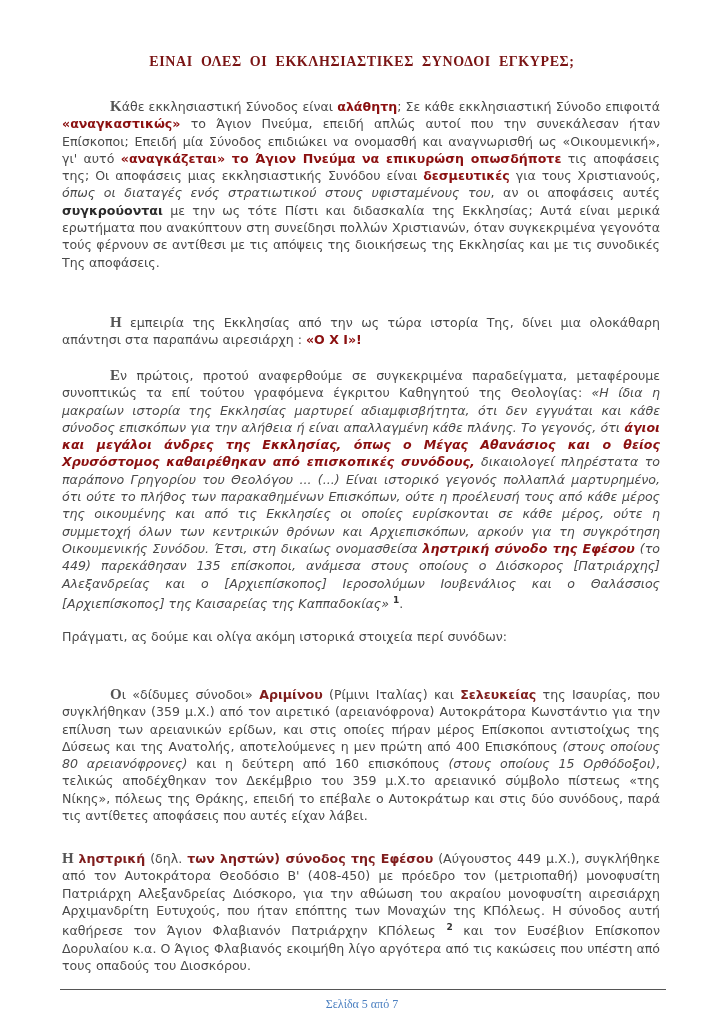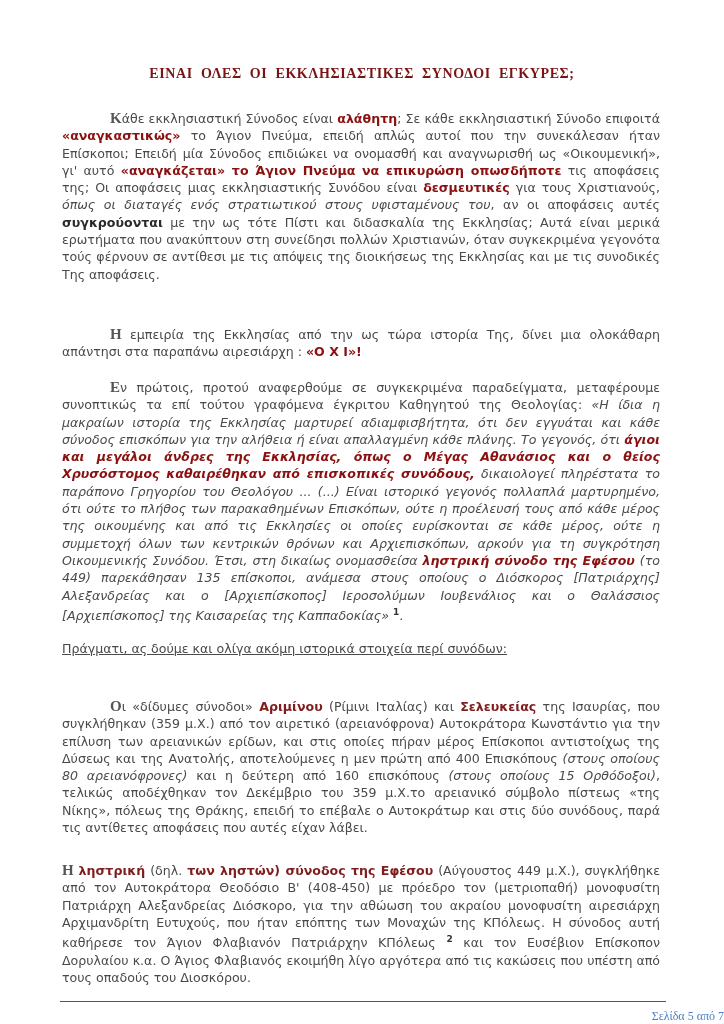--- a/index.html
+++ b/index.html
@@ -1,45 +1,45 @@
 <!DOCTYPE html>
 <html><head>
 <meta charset="utf-8">
 <style>
   html, body { margin: 0; padding: 0; background: #ffffff; }
   body { width: 724px; height: 1024px; position: relative; overflow: hidden;
          font-family: "DejaVu Sans", sans-serif; color: #4a4a4a; }
-  .page { position: absolute; left: 0; top: 16px; width: 724px; height: 1000px; background: #fff; }
+  .page { position: absolute; left: 0; top: 4px; width: 724px; height: 1000px; background: #fff; }
   .title { position: absolute; left: 0; right: 0; top: 50px; text-align: center;
            font-family: "Liberation Serif", serif; font-weight: bold; font-size: 14px;
            color: #7a1414; letter-spacing: 0.6px; word-spacing: 4px; }
   .body { position: absolute; left: 62px; width: 598px; font-size: 12.6px; line-height: 17.3px; }
   .para { text-align: justify; margin: 0; position: absolute; left: 0; width: 598px; }
   .indent { text-indent: 48px; margin-top: 16px; }
   .drop { font-family: "Liberation Serif", serif; font-weight: bold; font-size: 15px; color: #555; }
   .r { color: #8b1010; font-weight: bold; }
   .ri { color: #8b1010; font-weight: bold; font-style: italic; }
   .b { color: #2a2a2a; font-weight: bold; }
   .i { font-style: italic; }
   .bl { color: #7f1d1d; font-weight: bold; }
   .sup { font-size: 9px; vertical-align: super; font-weight: bold; color: #333; }
   .footer-line { position: absolute; left: 60px; width: 606px; top: 985px; height: 1px; background: #555; }
-  .footer { position: absolute; left: 0; right: 0; top: 993px; text-align: right;
+  .footer { position: absolute; left: 0; right: 0; top: 993px; text-align: center;
             font-family: "Liberation Serif", serif; font-size: 12px; color: #4a7fc0; }
 </style>
 </head>
 <body>
 
 <div class="page">
   <div class="title">ΕΙΝΑΙ ΟΛΕΣ ΟΙ ΕΚΚΛΗΣΙΑΣΤΙΚΕΣ ΣΥΝΟΔΟΙ ΕΓΚΥΡΕΣ;</div>
 
   <div class="body">
     <p class="para indent" style="top:78px;"><span class="drop">Κ</span><span>άθε εκκλησιαστική Σύνοδος είναι </span><span class="r">αλάθητη</span><span>; Σε κάθε εκκλησιαστική Σύνοδο επιφοιτά </span><span class="r">«αναγκαστικώς»</span><span> το Άγιον Πνεύμα, επειδή απλώς αυτοί που την συνεκάλεσαν ήταν Επίσκοποι; Επειδή μία Σύνοδος επιδιώκει να ονομασθή και αναγνωρισθή ως «Οικουμενική», γι' αυτό </span><span class="r">«αναγκάζεται» το Άγιον Πνεύμα να επικυρώση οπωσδήποτε</span><span> τις αποφάσεις της; Οι αποφάσεις μιας εκκλησιαστικής Συνόδου είναι </span><span class="r">δεσμευτικές</span><span> για τους Χριστιανούς, </span><span class="i">όπως οι διαταγές ενός στρατιωτικού στους υφισταμένους του</span><span>,  αν οι αποφάσεις αυτές </span><span class="b">συγκρούονται</span><span> με την ως τότε Πίστι και διδασκαλία της Εκκλησίας; Αυτά είναι μερικά ερωτήματα που ανακύπτουν στη συνείδησι πολλών Χριστιανών, όταν συγκεκριμένα γεγονότα τούς φέρνουν σε αντίθεσι με τις απόψεις της διοικήσεως της Εκκλησίας και με τις συνοδικές Της αποφάσεις.</span></p>
     <p class="para indent" style="top:294px;"><span class="drop">Η</span><span> εμπειρία της Εκκλησίας από την ως τώρα ιστορία Της, δίνει μια ολοκάθαρη απάντησι στα παραπάνω αιρεσιάρχη : </span><span class="r">«Ο Χ Ι»!</span></p>
     <p class="para indent" style="top:347px;"><span class="drop">Ε</span><span>ν πρώτοις, προτού αναφερθούμε σε συγκεκριμένα παραδείγματα, μεταφέρουμε συνοπτικώς τα επί τούτου γραφόμενα έγκριτου Καθηγητού της Θεολογίας: </span><span class="i">«Η ίδια η μακραίων ιστορία της Εκκλησίας μαρτυρεί αδιαμφισβήτητα, ότι δεν εγγυάται και κάθε σύνοδος επισκόπων για την αλήθεια ή είναι απαλλαγμένη κάθε πλάνης. Το γεγονός, ότι </span><span class="ri">άγιοι και μεγάλοι άνδρες της Εκκλησίας, όπως ο Μέγας Αθανάσιος και ο θείος Χρυσόστομος καθαιρέθηκαν από επισκοπικές συνόδους,</span><span class="i"> δικαιολογεί πληρέστατα το παράπονο Γρηγορίου του Θεολόγου ... (...) Είναι ιστορικό γεγονός πολλαπλά μαρτυρημένο, ότι ούτε το πλήθος των παρακαθημένων Επισκόπων, ούτε η προέλευσή τους από κάθε μέρος της οικουμένης και από τις Εκκλησίες οι οποίες ευρίσκονται σε κάθε μέρος, ούτε η συμμετοχή όλων των κεντρικών θρόνων και Αρχιεπισκόπων, αρκούν για τη συγκρότηση Οικουμενικής Συνόδου. Έτσι, στη δικαίως ονομασθείσα </span><span class="ri">ληστρική σύνοδο της Εφέσου</span><span class="i"> (το 449) παρεκάθησαν 135 επίσκοποι, ανάμεσα στους οποίους ο Διόσκορος [Πατριάρχης] Αλεξανδρείας και ο [Αρχιεπίσκοπος] Ιεροσολύμων Ιουβενάλιος και ο Θαλάσσιος [Αρχιεπίσκοπος] της Καισαρείας της Καππαδοκίας» </span><span class="sup">1</span><span>.</span></p>
-    <p class="para" style="top:624px;text-decoration:underline;"><span>Πράγματι, ας δούμε και ολίγα ακόμη ιστορικά στοιχεία περί συνόδων:</span></p>
+    <p class="para" style="top:624px;"><span>Πράγματι, ας δούμε και ολίγα ακόμη ιστορικά στοιχεία περί συνόδων:</span></p>
     <p class="para indent" style="top:666px;"><span class="drop">Ο</span><span>ι «δίδυμες σύνοδοι» </span><span class="bl">Αριμίνου</span><span> (Ρίμινι Ιταλίας) και </span><span class="bl">Σελευκείας</span><span> της Ισαυρίας, που συγκλήθηκαν (359 μ.Χ.) από τον αιρετικό (αρειανόφρονα) Αυτοκράτορα Κωνστάντιο για την επίλυση των αρειανικών ερίδων, και στις οποίες πήραν μέρος Επίσκοποι αντιστοίχως της Δύσεως και της Ανατολής, αποτελούμενες η μεν πρώτη από 400 Επισκόπους </span><span class="i">(στους οποίους 80 αρειανόφρονες)</span><span> και η δεύτερη από 160 επισκόπους </span><span class="i">(στους οποίους 15 Ορθόδοξοι)</span><span>, τελικώς αποδέχθηκαν τον Δεκέμβριο του 359 μ.Χ.το αρειανικό σύμβολο πίστεως «της Νίκης», πόλεως της Θράκης, επειδή το επέβαλε ο Αυτοκράτωρ και στις δύο συνόδους, παρά τις αντίθετες αποφάσεις που αυτές είχαν λάβει.</span></p>
     <p class="para" style="top:846px;"><span class="drop">Η</span><span> </span><span class="bl">ληστρική</span><span> (δηλ. </span><span class="bl">των  ληστών) σύνοδος της Εφέσου</span><span> (Αύγουστος 449 μ.Χ.), συγκλήθηκε από τον Αυτοκράτορα Θεοδόσιο Β' (408-450) με πρόεδρο τον (μετριοπαθή) μονοφυσίτη Πατριάρχη Αλεξανδρείας Διόσκορο, για την αθώωση του ακραίου μονοφυσίτη αιρεσιάρχη Αρχιμανδρίτη Ευτυχούς, που ήταν επόπτης των Μοναχών της ΚΠόλεως. Η σύνοδος αυτή καθήρεσε τον Άγιον Φλαβιανόν Πατριάρχην ΚΠόλεως </span><span class="sup">2</span><span> και τον Ευσέβιον Επίσκοπον Δορυλαίου κ.α. Ο Άγιος Φλαβιανός εκοιμήθη λίγο αργότερα από τις κακώσεις που υπέστη από τους οπαδούς του Διοσκόρου.</span></p>
   </div>
 
   <div class="footer-line"></div>
   <div class="footer">Σελίδα 5 από 7</div>
 </div>
 
 </body></html>

